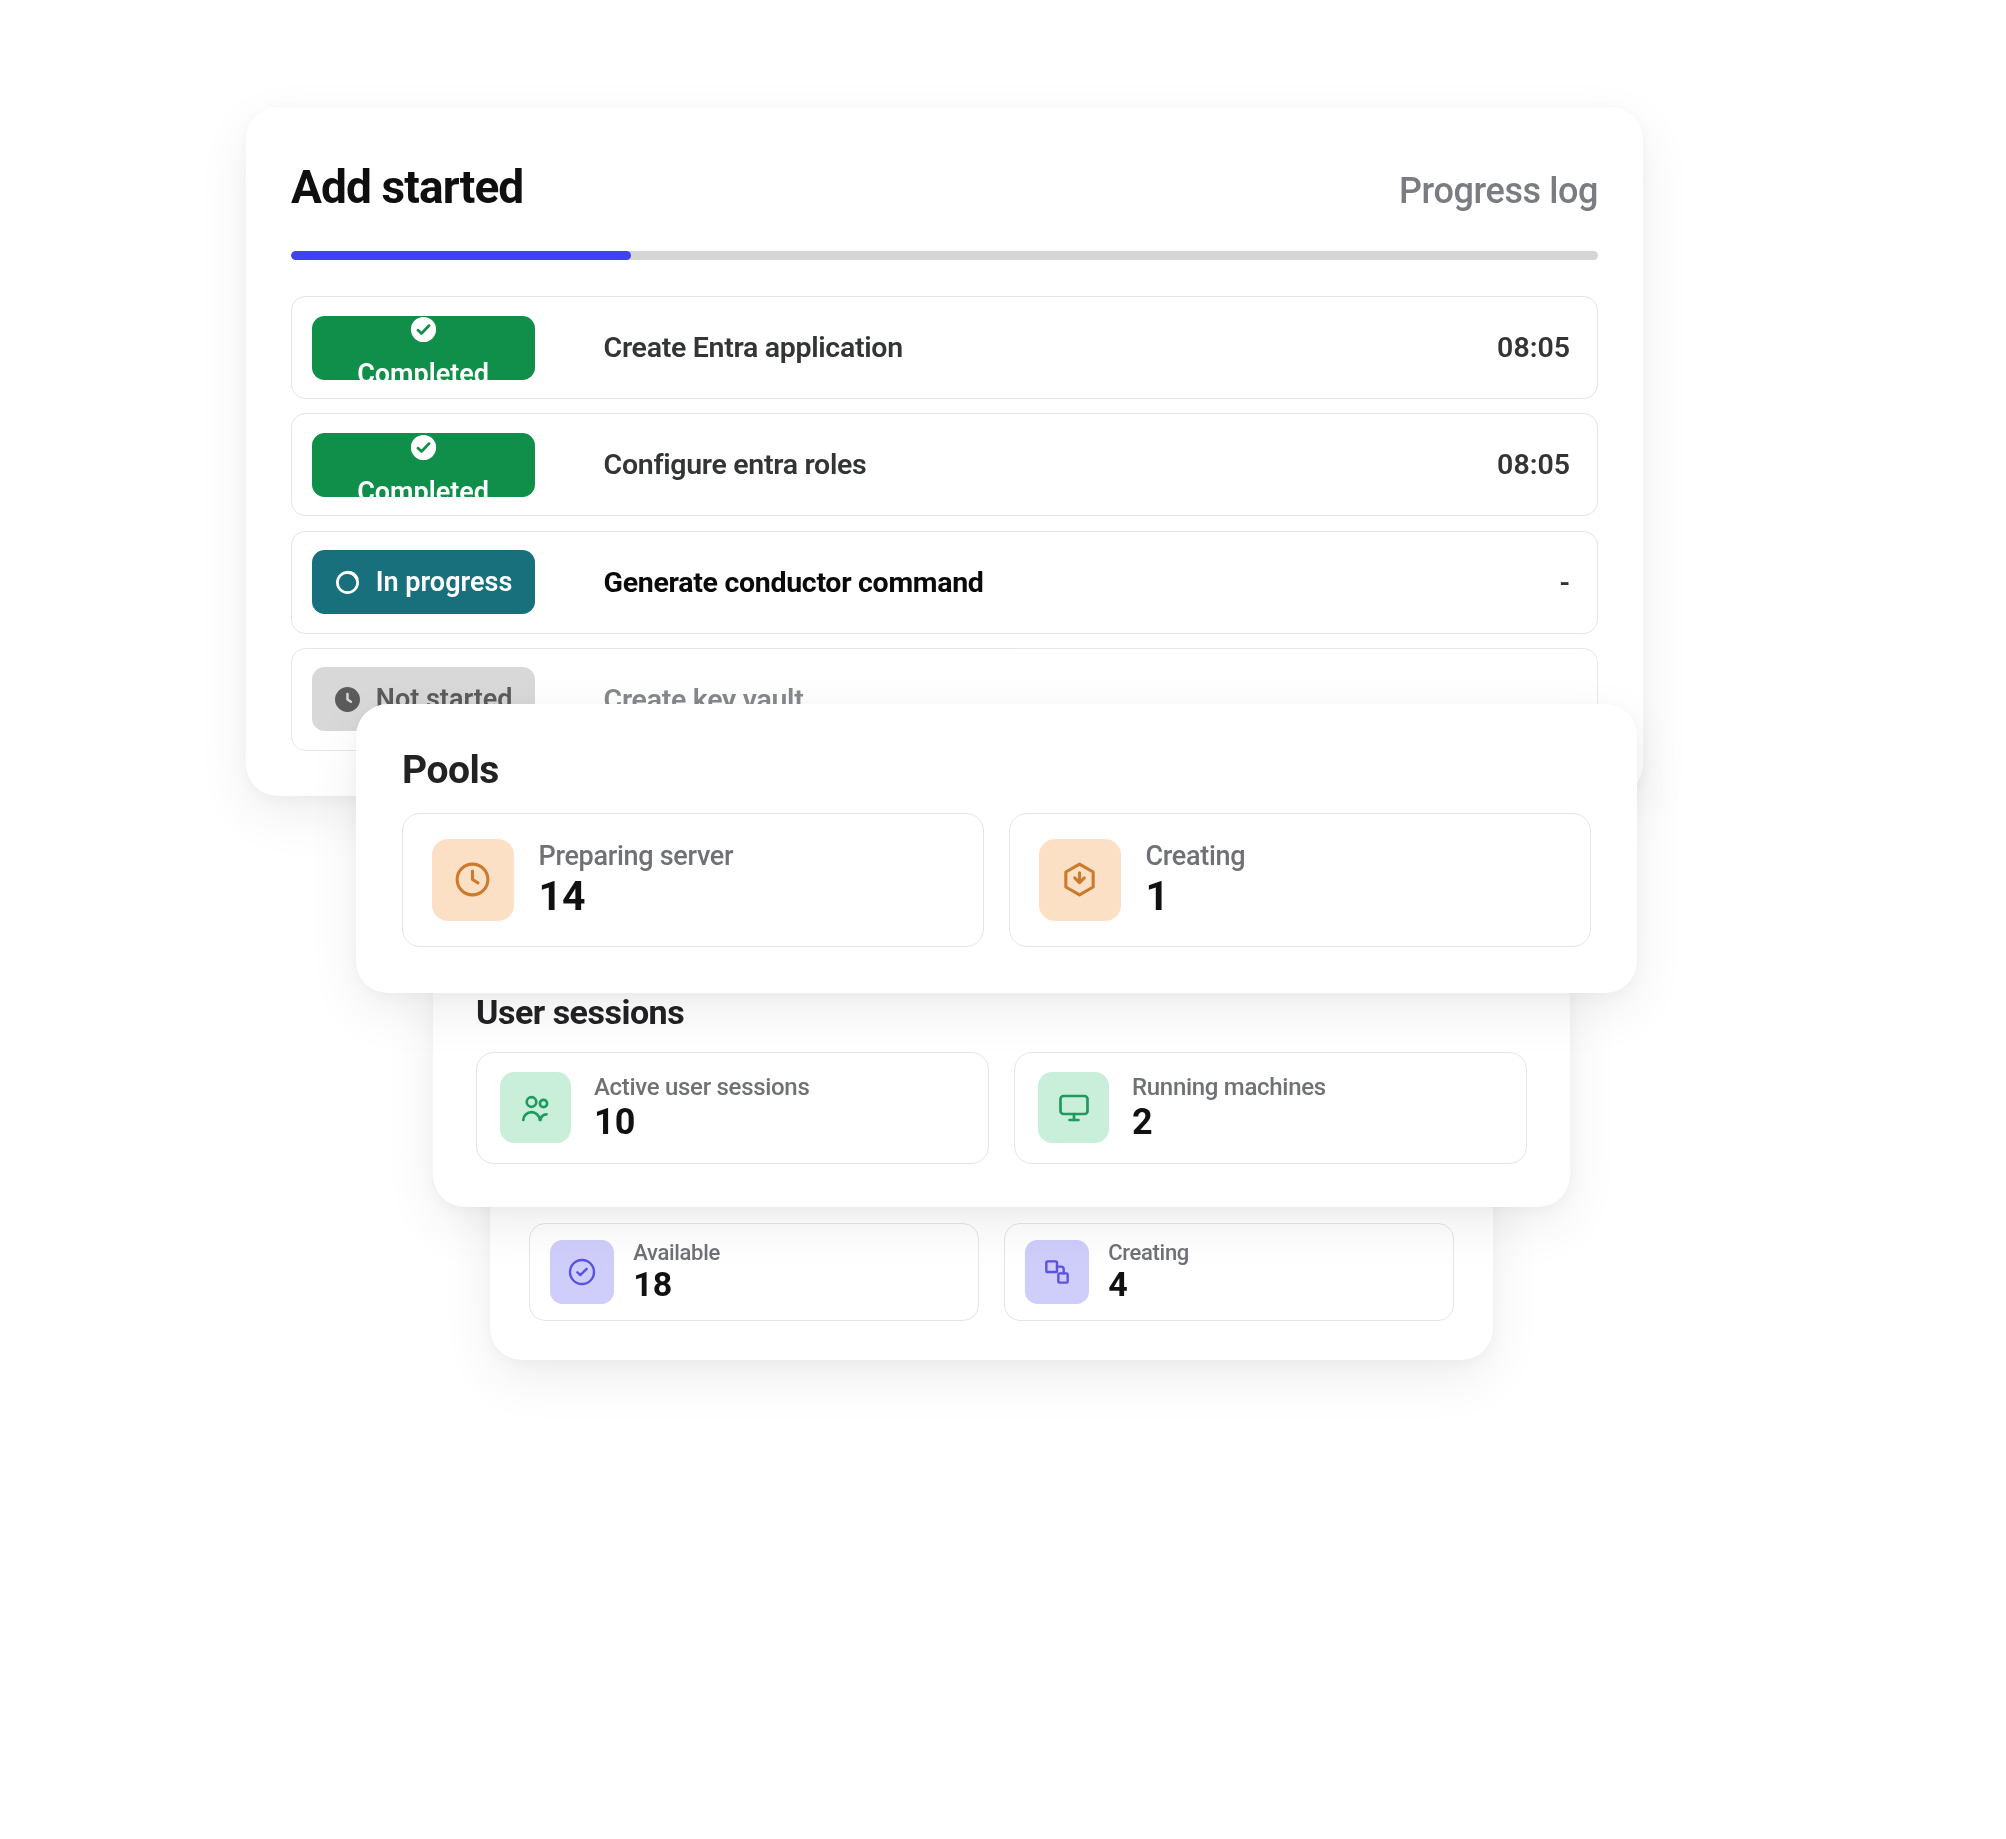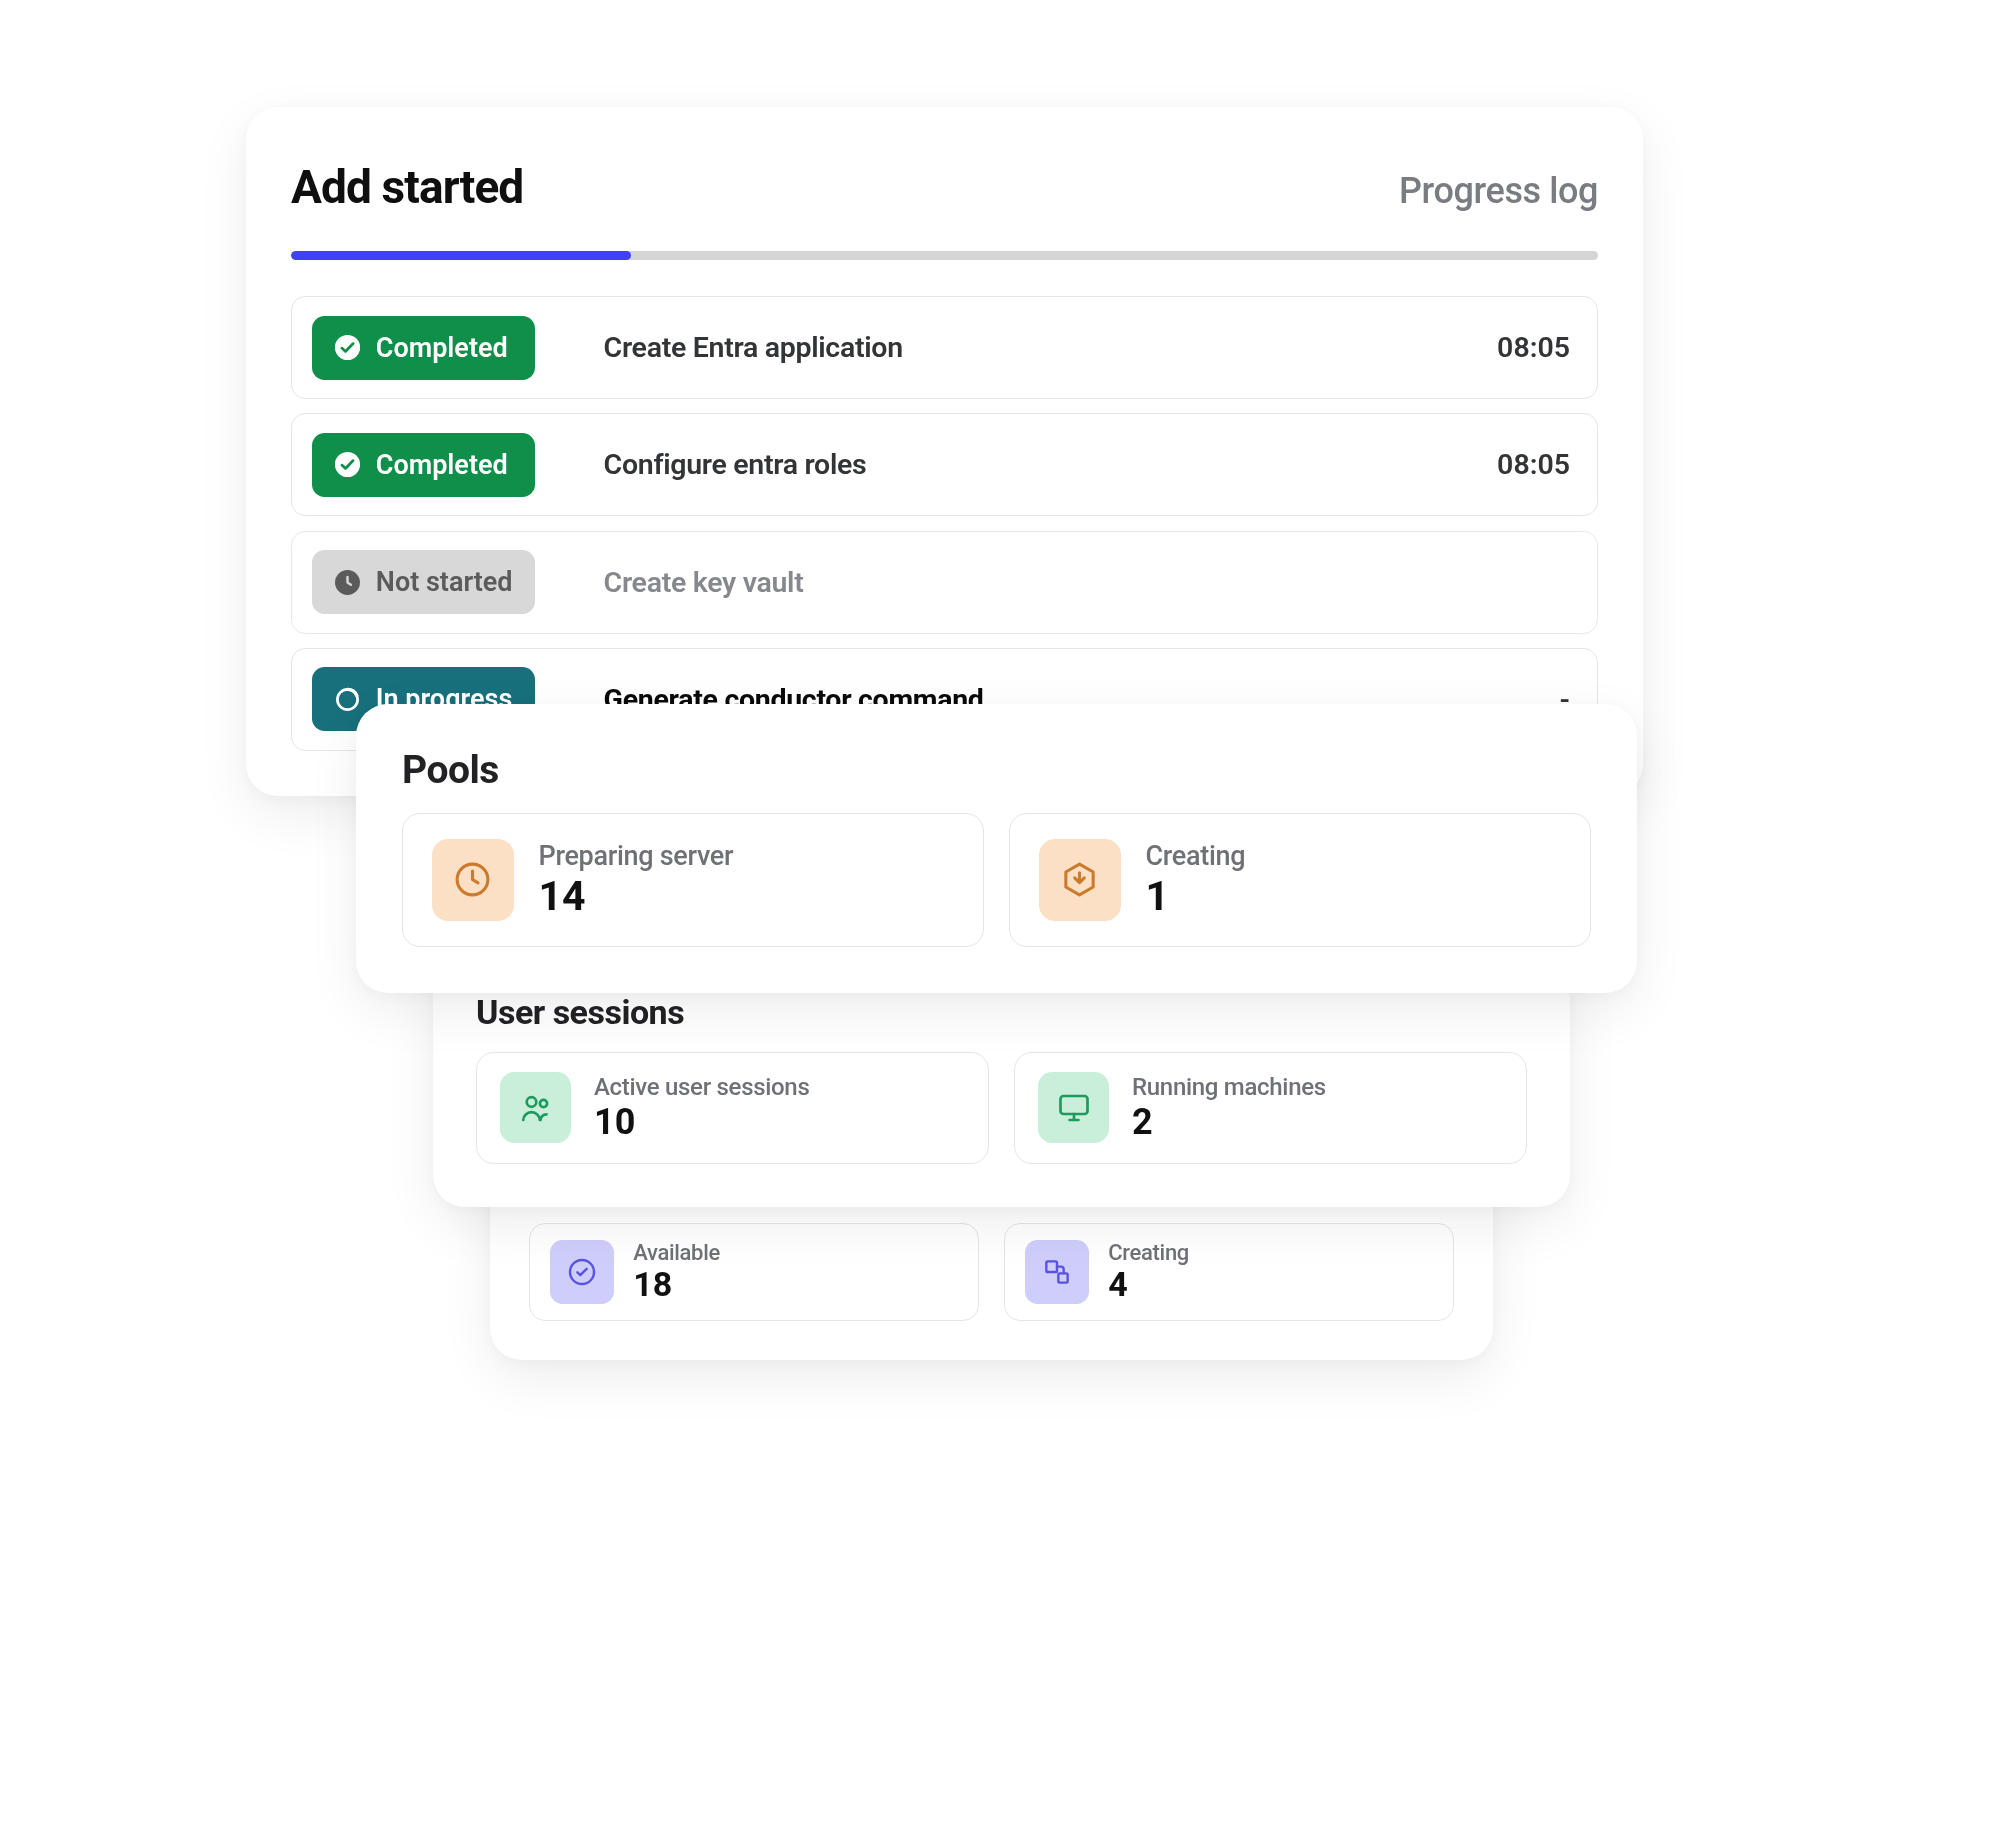--- a/index.html
+++ b/index.html
@@ -78,21 +78,21 @@
     display: inline-flex;
     align-items: center;
     padding: 0 21.4px;
     gap: 14.3px;
     color: #fff;
     font-size: 27px;
     font-weight: 600;
     justify-self: start;
     min-width: 223px;
   }
-  .status-pill.completed   { background: #0f8f4a; }
+  .status-pill.completed   { background: #0f8f4a; flex-direction: column; }
   .status-pill.in-progress { background: #18707c; }
   .status-pill.not-started { background: #d4d4d4; color: #4a4a4a; }
   .status-pill .ic { flex: 0 0 28.5px; width: 28.5px; height: 28.5px; display: flex; align-items: center; justify-content: center; }
 
   .task-name { font-size: 28.5px; font-weight: 600; color: #333436; letter-spacing: -0.3px; }
   .task-row.active .task-name { color: #0a0a0a; font-weight: 700; }
   .task-time { font-size: 28.5px; font-weight: 600; color: #333436; text-align: right; }
   .task-row.muted { opacity: 0.9; }
   .task-row.muted .task-name, .task-row.muted .task-time { color: #7a7c81; }
 
@@ -212,47 +212,47 @@
             <circle cx="12" cy="12" r="10" fill="#ffffff"></circle>
             <path d="M7 12.5 L10.2 15.5 L17 8.5" stroke="#0f8f4a" fill="none"></path>
           </svg>
       </span>
       <span>Completed</span>
     </span>
     <span class="task-name">Configure entra roles</span>
     <span class="task-time">08:05</span>
   </div>
 
+  <div class="task-row active">
+    <span class="status-pill in-progress">
+      <span class="ic">
+        <svg viewBox="0 0 24 24" width="27" height="27" fill="none" stroke="#ffffff" stroke-width="2.4" stroke-linecap="round" stroke-linejoin="round">
+            <circle cx="12" cy="12" r="9"></circle>
+            <path d="M12 3a9 9 0 0 1 8.3 5.5" stroke-width="3"></path>
+          </svg>
+      </span>
+      <span>In progress</span>
+    </span>
+    <span class="task-name">Generate conductor command</span>
+    <span class="task-time">-</span>
+  </div>
+
   <div class="task-row muted">
     <span class="status-pill not-started">
       <span class="ic">
         <svg viewBox="0 0 24 24" width="27" height="27" fill="none" stroke="#4a4a4a" stroke-width="2.2" stroke-linecap="round" stroke-linejoin="round">
             <circle cx="12" cy="12" r="10" fill="#4a4a4a"></circle>
             <path d="M12 7v5l3 2" stroke="#d4d4d4"></path>
           </svg>
       </span>
       <span>Not started</span>
     </span>
     <span class="task-name">Create key vault</span>
     <span class="task-time"></span>
   </div>
-
-  <div class="task-row active">
-    <span class="status-pill in-progress">
-      <span class="ic">
-        <svg viewBox="0 0 24 24" width="27" height="27" fill="none" stroke="#ffffff" stroke-width="2.4" stroke-linecap="round" stroke-linejoin="round">
-            <circle cx="12" cy="12" r="9"></circle>
-            <path d="M12 3a9 9 0 0 1 8.3 5.5" stroke-width="3"></path>
-          </svg>
-      </span>
-      <span>In progress</span>
-    </span>
-    <span class="task-name">Generate conductor command</span>
-    <span class="task-time">-</span>
-  </div>
 </section>
 
 <section class="panel" id="machines-panel">
   <h2 class="section-title">Machines</h2>
   <div class="cards">
     <div class="stat-card">
       <div class="tile purple">
         <svg viewBox="0 0 24 24" width="32" height="32" fill="none" stroke="#5a52e0" stroke-width="1.8" stroke-linecap="round" stroke-linejoin="round">
             <circle cx="12" cy="12" r="9"></circle>
             <path d="M8.5 12.2l2.2 2.2 4.8-4.8"></path>

